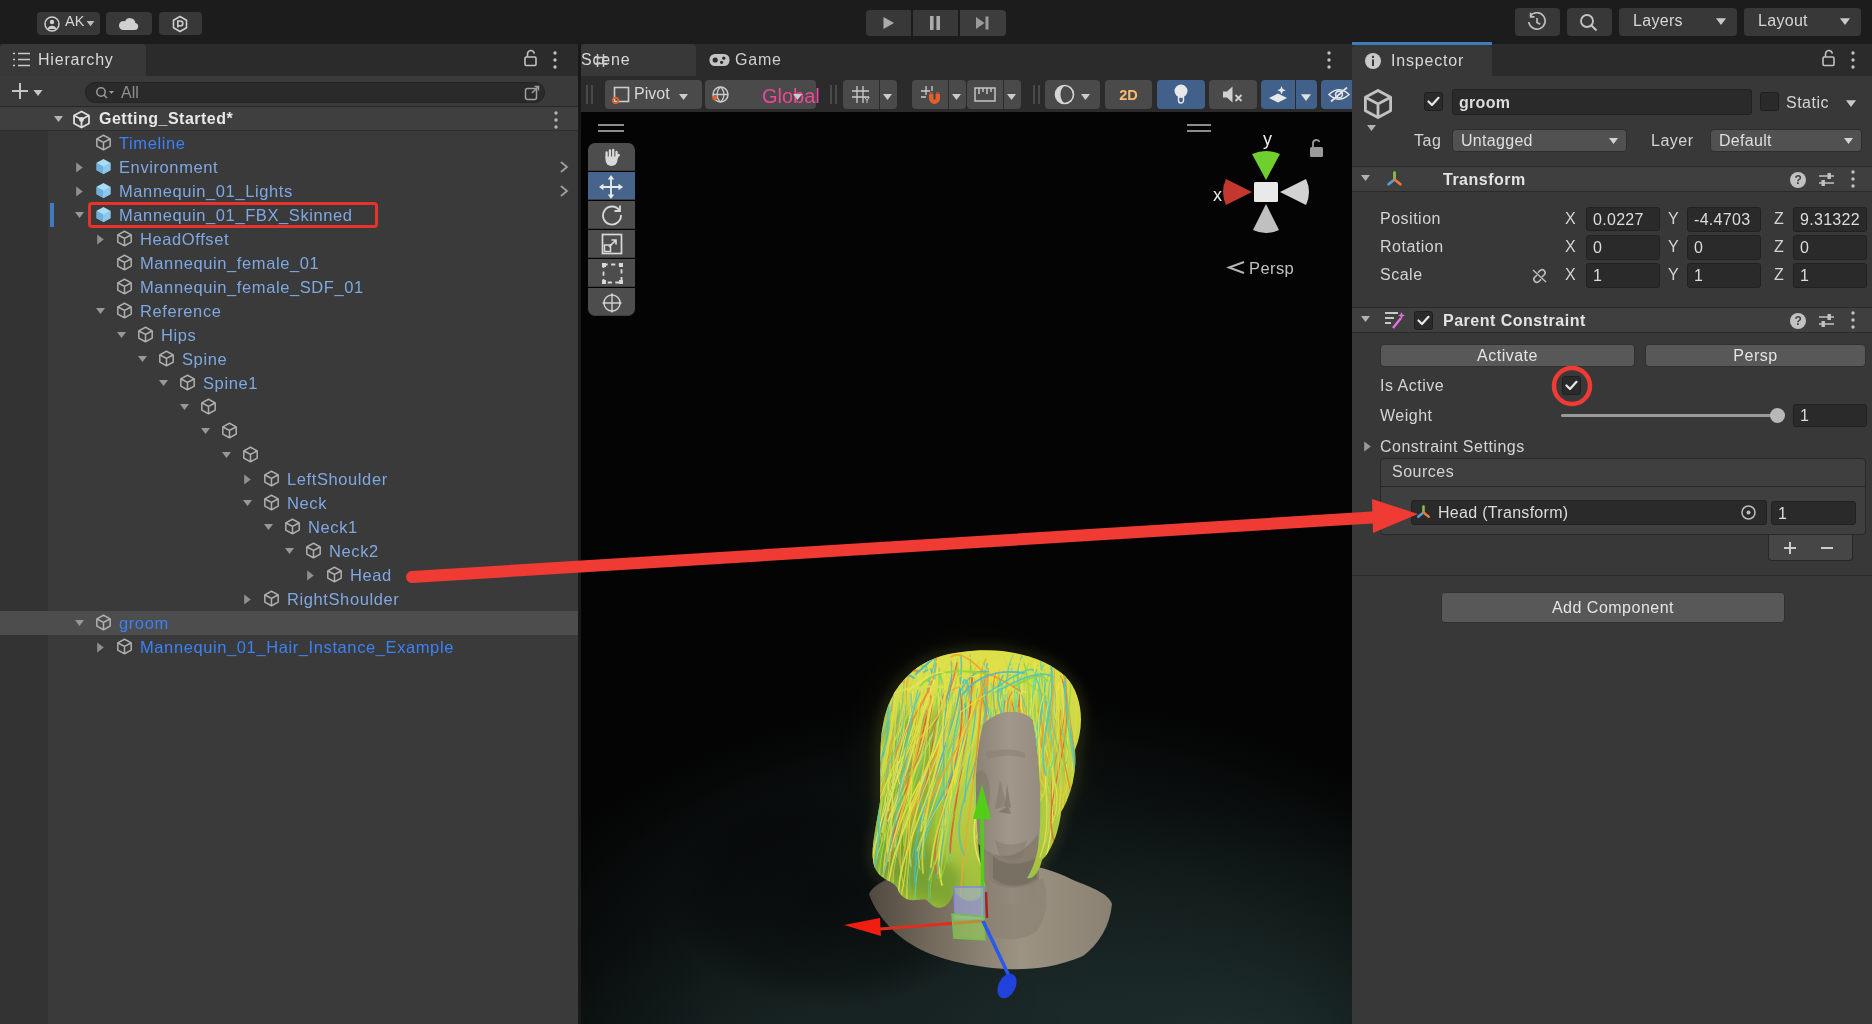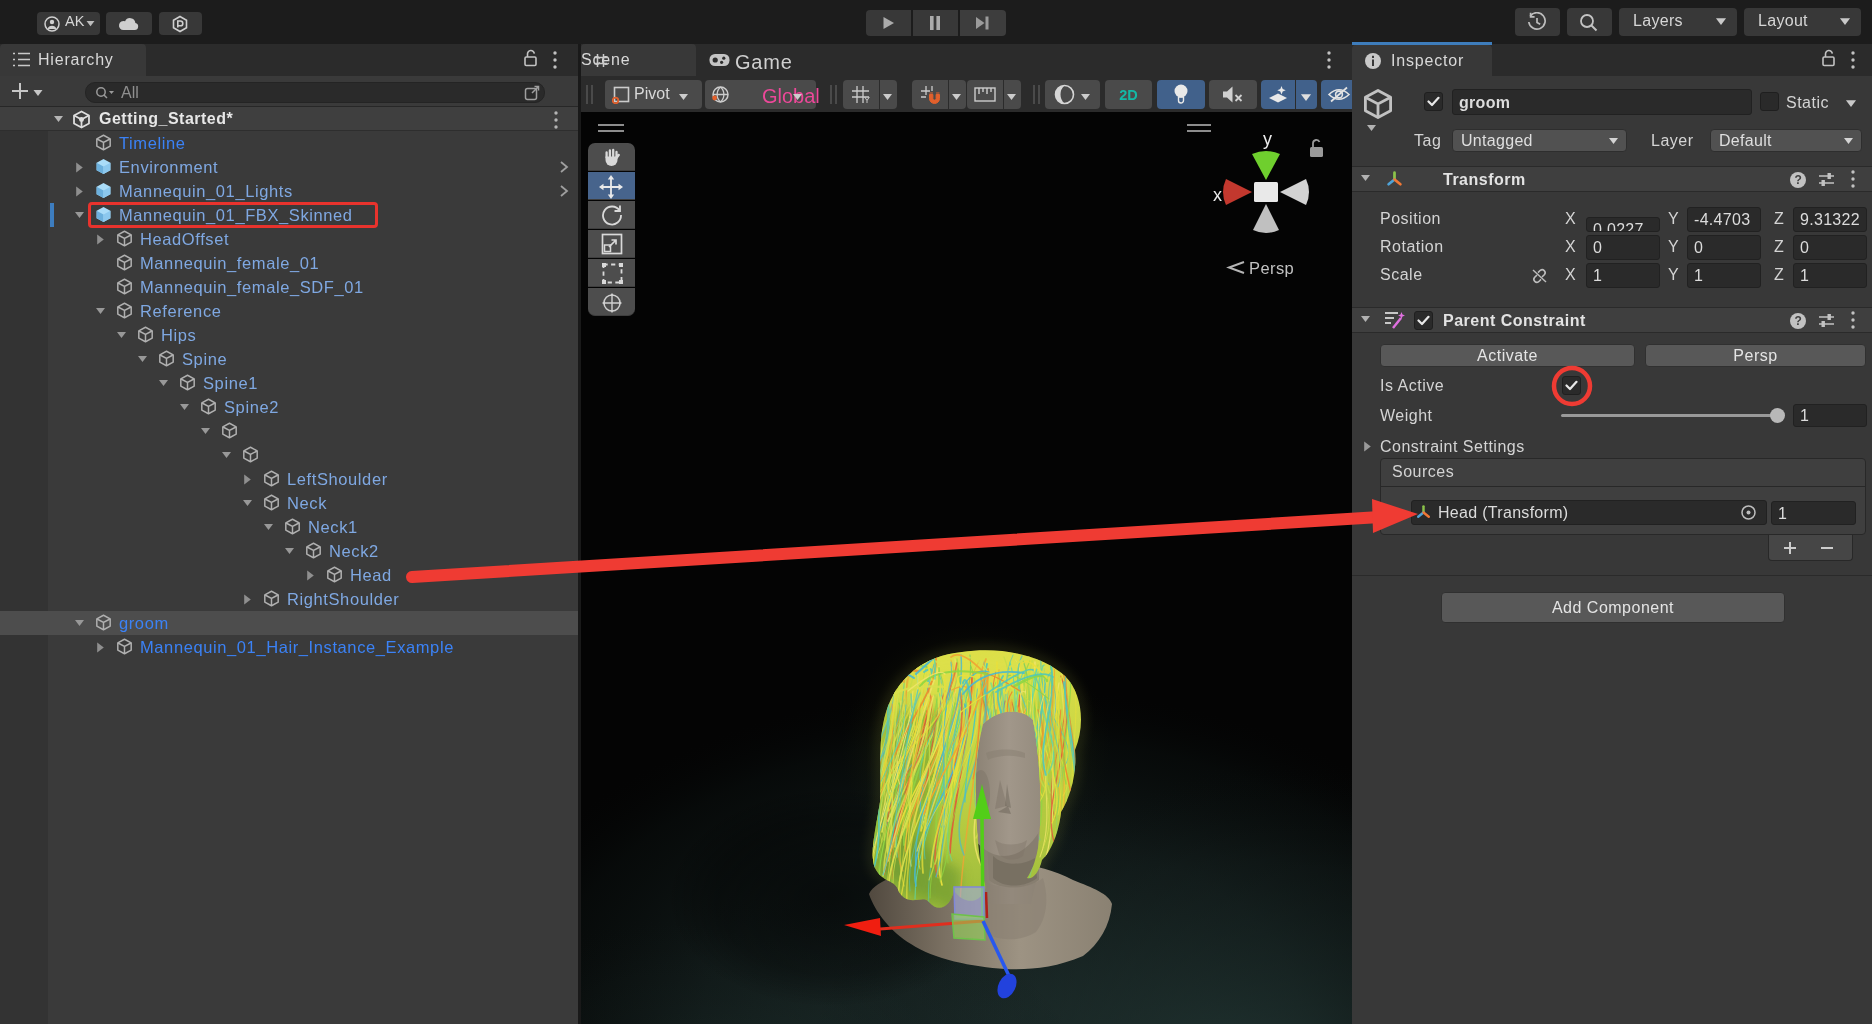--- a/index.html
+++ b/index.html
@@ -246,23 +246,20 @@
 <div class="row" style="top:371px">
       <span class="rlab blue" style="left:203px">Spine1</span>
     </div>
 <svg class="ab" style="left:179px;top:403px" width="11" height="8" viewBox="0 0 10 8">
       <path d="M0.5 1 H9.5 L5 7 Z" fill="#989898"></path>
     </svg>
 <svg class="ab" style="left:200px;top:398px" width="17" height="17" viewBox="0 0 16 16">
       <path d="M8 1.2 14.3 4.6 V11.4 L8 14.8 1.7 11.4 V4.6 Z" fill="none" stroke="#b0b0b0" stroke-width="1.4" stroke-linejoin="round"></path>
       <path d="M1.9 4.7 8 8 14.1 4.7 M8 8 V14.6" fill="none" stroke="#b0b0b0" stroke-width="1.4"></path>
     </svg>
-<div class="row" style="top:395px">
-      <span class="rlab blue" style="left:224px">Spine2</span>
-    </div>
 <svg class="ab" style="left:200px;top:427px" width="11" height="8" viewBox="0 0 10 8">
       <path d="M0.5 1 H9.5 L5 7 Z" fill="#989898"></path>
     </svg>
 <svg class="ab" style="left:221px;top:422px" width="17" height="17" viewBox="0 0 16 16">
       <path d="M8 1.2 14.3 4.6 V11.4 L8 14.8 1.7 11.4 V4.6 Z" fill="none" stroke="#b0b0b0" stroke-width="1.4" stroke-linejoin="round"></path>
       <path d="M1.9 4.7 8 8 14.1 4.7 M8 8 V14.6" fill="none" stroke="#b0b0b0" stroke-width="1.4"></path>
     </svg>
 <svg class="ab" style="left:221px;top:451px" width="11" height="8" viewBox="0 0 10 8">
       <path d="M0.5 1 H9.5 L5 7 Z" fill="#989898"></path>
     </svg>
@@ -359,21 +356,21 @@
       <g stroke="#c9c9c9" stroke-width="1.5" fill="none">
         <path d="M4.5 1 V14 M10.5 1 V14 M1 4.5 H14 M1 10.5 H14"></path>
       </g>
     </svg>
 <svg class="ab" style="left:709px;top:53px" width="21" height="14" viewBox="0 0 21 14">
       <rect x="0.5" y="1" width="20" height="12" rx="5.5" fill="#c3c3c3"></rect>
       <circle cx="6.2" cy="7" r="2.6" fill="#2b2b2b"></circle>
       <circle cx="14.8" cy="5.2" r="1.6" fill="#2b2b2b"></circle>
       <circle cx="12.6" cy="9.3" r="1.6" fill="#2b2b2b"></circle>
     </svg>
-<div class="ab" style="left:735px;top:51px;font-size:20px;letter-spacing:.8px;color:#cfcfcf">Game</div>
+<div class="ab" style="left:735px;top:51px;font-size:16px;letter-spacing:.8px;color:#cfcfcf">Game</div>
 <svg class="ab" style="left:1326px;top:50px" width="6" height="20" viewBox="0 0 6 20">
       <circle cx="3" cy="3" r="1.7" fill="#c2c2c2"></circle>
       <circle cx="3" cy="10" r="1.7" fill="#c2c2c2"></circle>
       <circle cx="3" cy="17" r="1.7" fill="#c2c2c2"></circle>
     </svg>
 <div class="ab" style="left:581px;top:76px;width:771px;height:36px;background:#2b2b2b"></div>
 <svg class="ab" style="left:585px;top:84px" width="9" height="21" viewBox="0 0 9 21">
       <path d="M2 1 V20 M7 1 V20" stroke="#4a4a4a" stroke-width="2"></path>
     </svg>
 <div class="sbtn" style="left:605px;top:80px;width:97px;height:29px"></div>
@@ -433,21 +430,21 @@
       <path d="M2 1 V20 M7 1 V20" stroke="#4a4a4a" stroke-width="2"></path>
     </svg>
 <div class="sbtn" style="left:1045px;top:80px;width:55px;height:29px"></div>
 <svg class="ab" style="left:1053px;top:83px" width="23" height="23" viewBox="0 0 23 23">
       <circle cx="11.5" cy="11.5" r="9" fill="none" stroke="#d6d6d6" stroke-width="1.6"></circle>
       <path d="M11.5 2.5 a9 9 0 0 0 0 18 a12 12 0 0 1-4-9 a12 12 0 0 1 4-9 Z" fill="#d6d6d6"></path>
     </svg>
 <svg class="ab" style="left:1080px;top:93px" width="11" height="8" viewBox="0 0 10 8">
       <path d="M0.5 1 H9.5 L5 7 Z" fill="#cccccc"></path>
     </svg>
-<div class="sbtn" style="left:1105px;top:80px;width:47px;height:29px;color:#14b8a6;font-size:14.5px;font-weight:bold">2D</div>
+<div class="sbtn" style="left:1105px;top:80px;width:47px;height:29px;color:#fdba74;font-size:14.5px;font-weight:bold">2D</div>
 <div class="sbtn" style="left:1157px;top:80px;width:48px;height:29px;background:#41618b"></div>
 <svg class="ab" style="left:1173px;top:83px" width="16" height="23" viewBox="0 0 16 23">
       <circle cx="8" cy="8" r="6.5" fill="#e9e9e9"></circle>
       <path d="M5.5 14 h5 v3.5 a2.5 2.5 0 0 1-5 0 Z" fill="none" stroke="#e9e9e9" stroke-width="1.4"></path>
     </svg>
 <div class="sbtn" style="left:1209px;top:80px;width:48px;height:29px"></div>
 <svg class="ab" style="left:1222px;top:85px" width="22" height="19" viewBox="0 0 22 19">
       <path d="M1 6.5 H5 L10.5 1.5 V17.5 L5 12.5 H1 Z" fill="#d0d0d0"></path>
       <path d="M13.5 10 L19.5 16 M19.5 10 L13.5 16" stroke="#d0d0d0" stroke-width="1.8"></path>
     </svg>
@@ -993,21 +990,21 @@
       <rect x="9.5" y="1" width="3.4" height="6" fill="#c2c2c2"></rect>
       <rect x="3.5" y="8" width="3.4" height="6" fill="#c2c2c2"></rect>
     </svg>
 <svg class="ab" style="left:1850px;top:169px" width="6" height="20" viewBox="0 0 6 20">
       <circle cx="3" cy="3" r="1.7" fill="#c2c2c2"></circle>
       <circle cx="3" cy="10" r="1.7" fill="#c2c2c2"></circle>
       <circle cx="3" cy="17" r="1.7" fill="#c2c2c2"></circle>
     </svg>
 <div class="ilab" style="left:1380px;top:210px">Position</div>
     <div class="ilab" style="left:1565px;top:210px">X</div>
-    <div class="fld" style="left:1586px;top:217px;width:74px;height:15px">0.0227</div>
+    <div class="fld" style="left:1586px;top:207px;width:74px;height:24px">0.0227</div>
     <div class="ilab" style="left:1668px;top:210px">Y</div>
     <div class="fld" style="left:1687px;top:207px;width:74px;height:25px">-4.4703</div>
     <div class="ilab" style="left:1774px;top:210px">Z</div>
     <div class="fld" style="left:1793px;top:207px;width:74px;height:25px">9.31322</div>
 <div class="ilab" style="left:1380px;top:238px">Rotation</div>
     <div class="ilab" style="left:1565px;top:238px">X</div>
     <div class="fld" style="left:1586px;top:235px;width:74px;height:25px">0</div>
     <div class="ilab" style="left:1668px;top:238px">Y</div>
     <div class="fld" style="left:1687px;top:235px;width:74px;height:25px">0</div>
     <div class="ilab" style="left:1774px;top:238px">Z</div>

